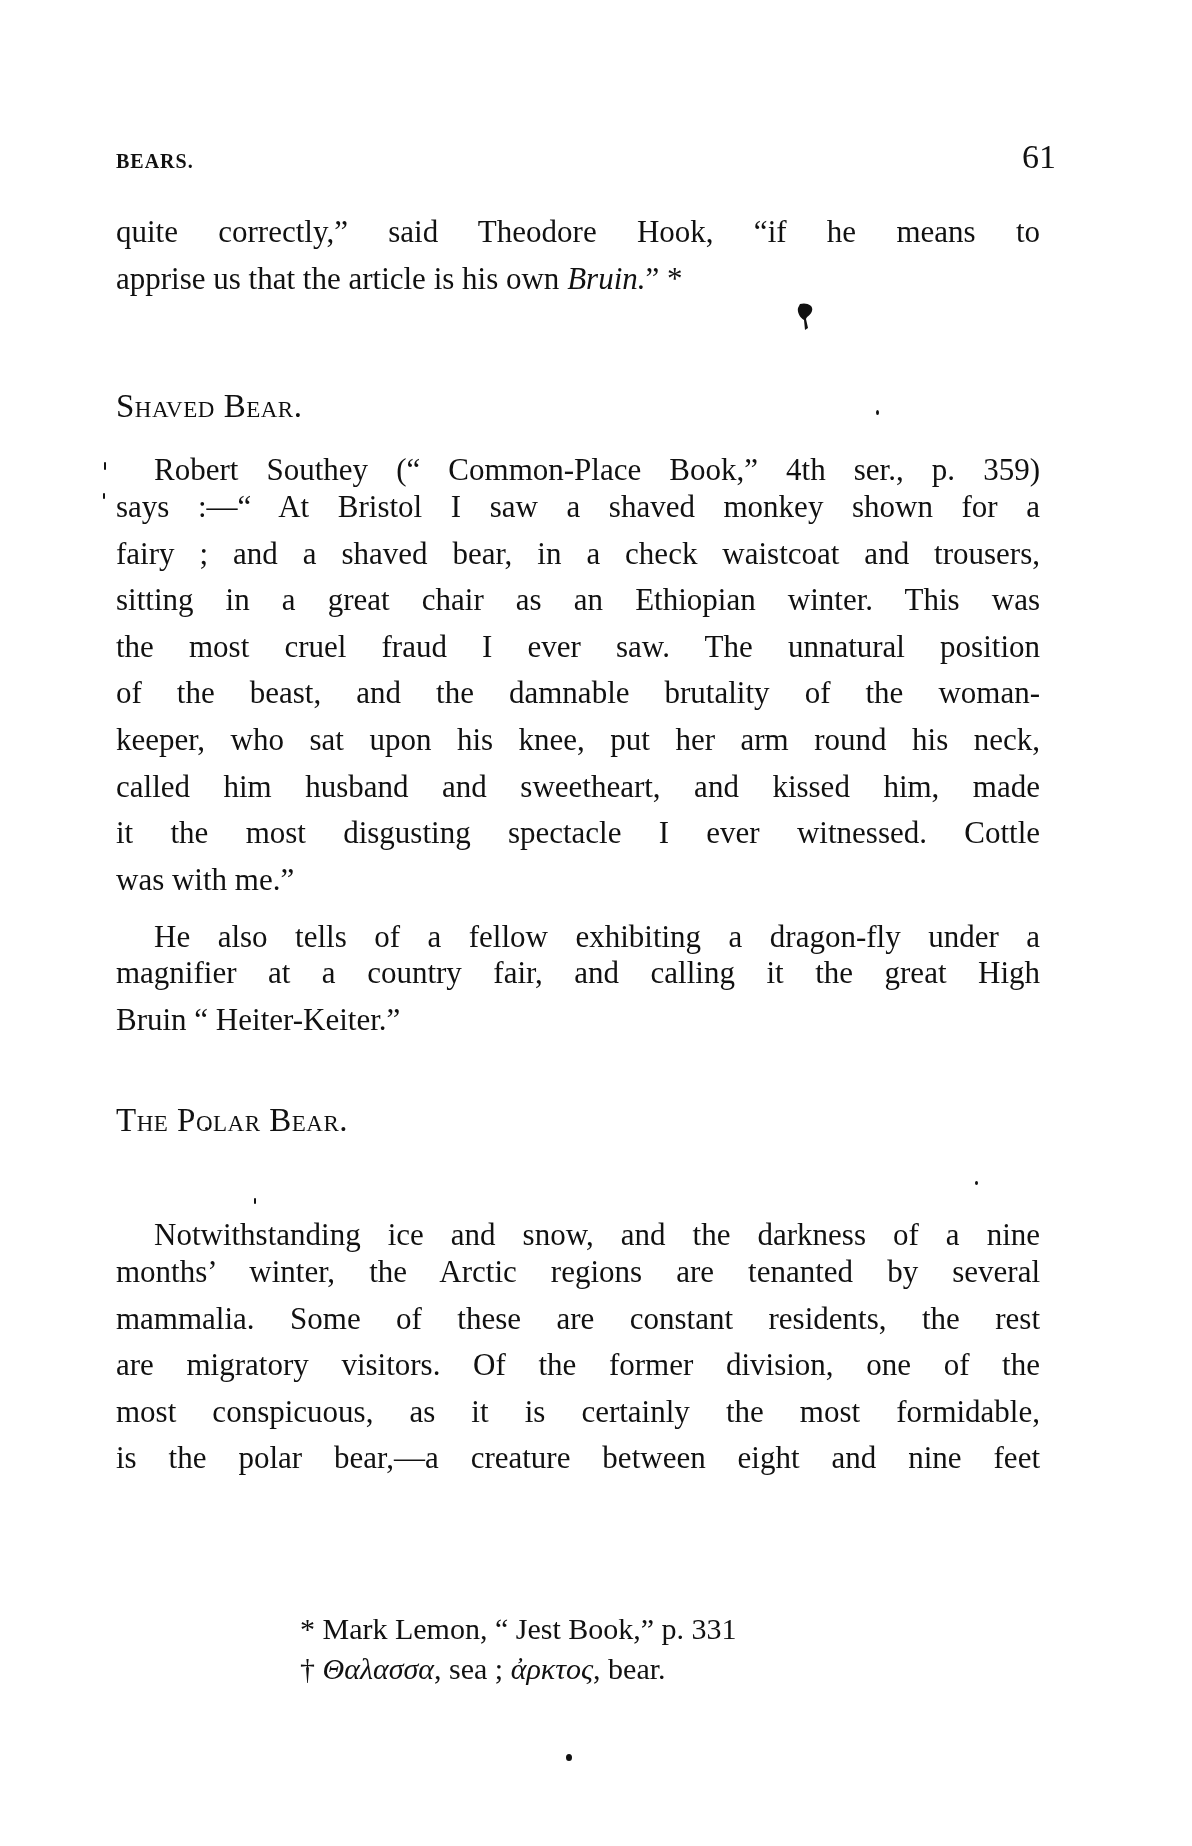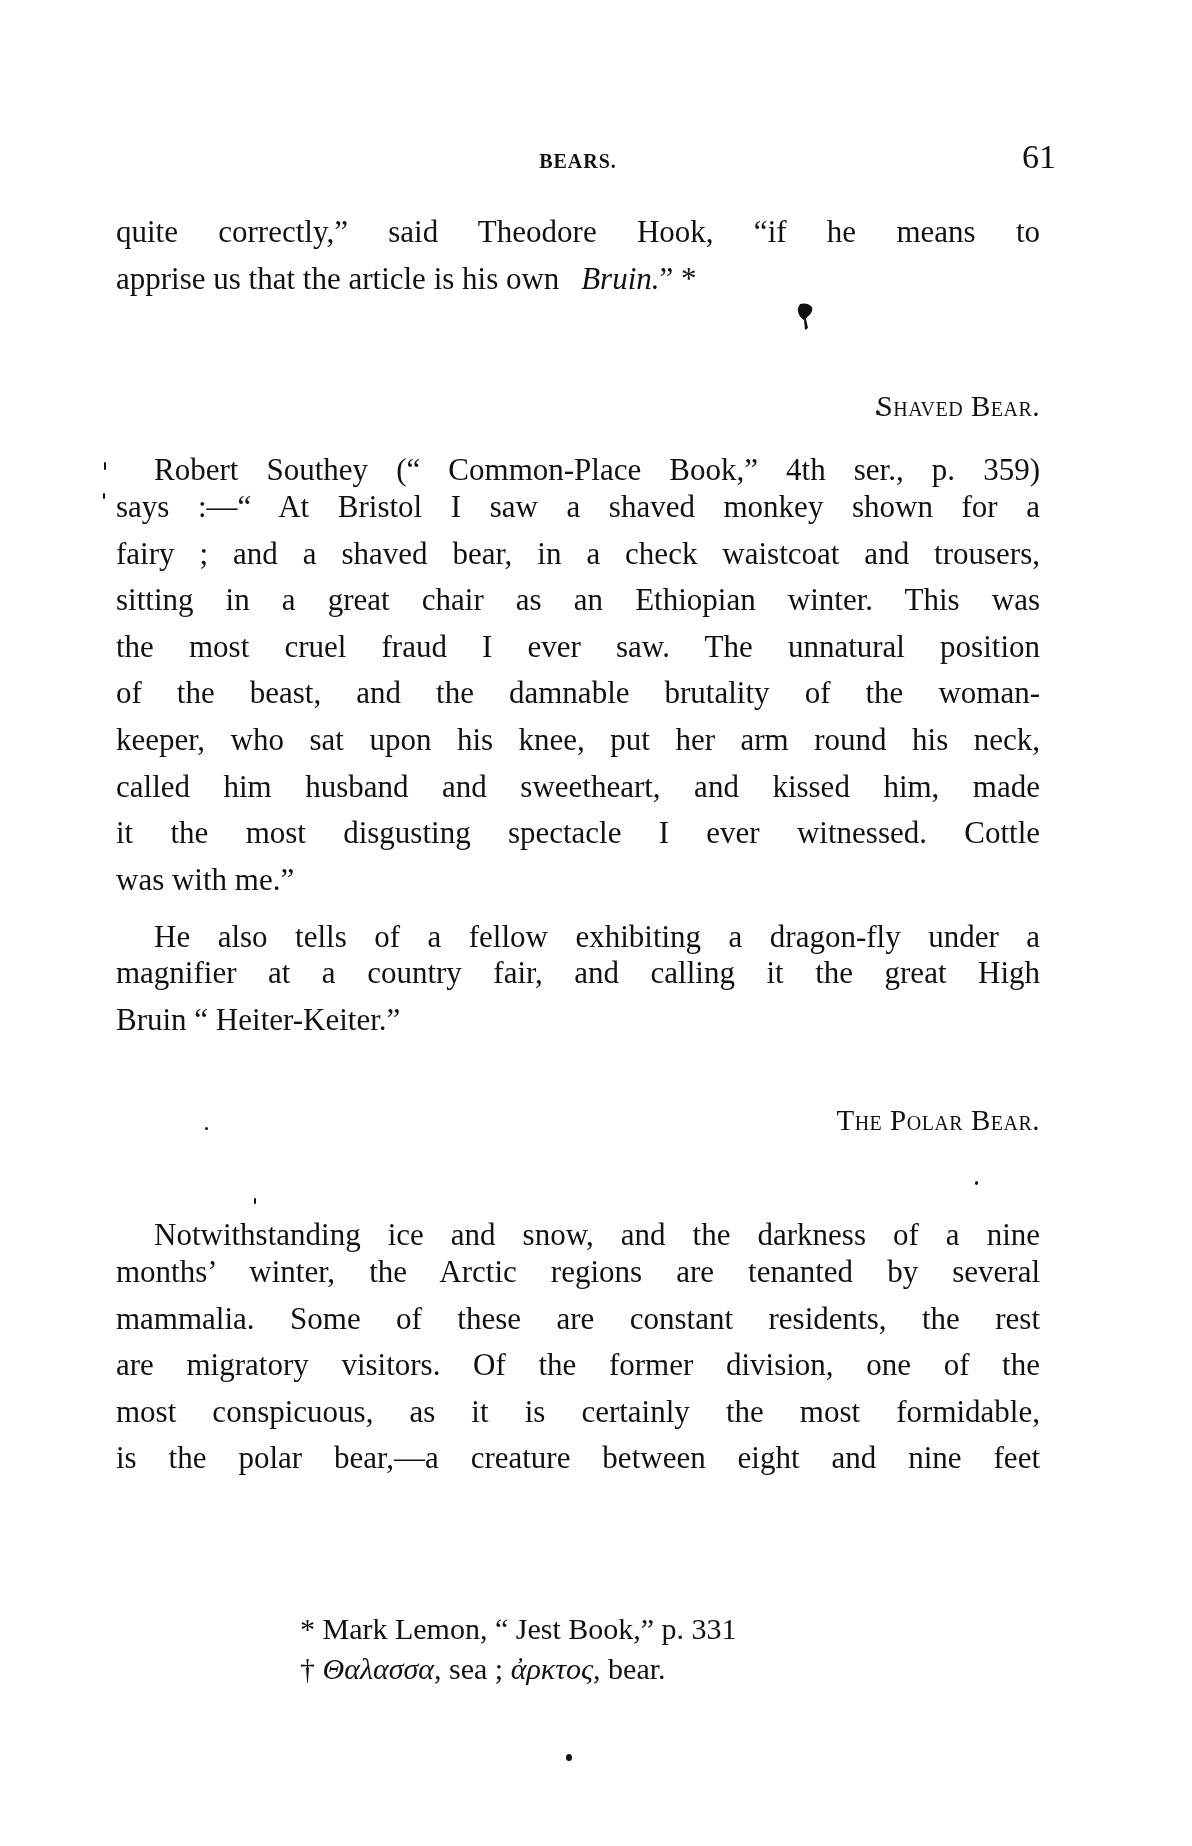--- a/index.html
+++ b/index.html
@@ -24,21 +24,21 @@
     .running-head {
       position: absolute;
       top: 138px;
       left: 116px;
       width: 940px;
       height: 40px;
     }
     .running-title {
       position: absolute;
       left: 0; right: 16px;
-      text-align: center;
+      text-align: left;
       font-size: 20px;
       letter-spacing: 1px;
       font-weight: bold;
       top: 12px;
     }
     .page-number {
       position: absolute;
       right: 0;
       top: 0;
       font-size: 34px;
@@ -58,22 +58,22 @@
     }
     .line.indent {
       left: 154px;
       width: 886px;
       margin-top: 10px;
     }
     .heading {
       position: absolute;
       left: 116px;
       width: 924px;
-      text-align: right;
-      font-size: 29px;
+      text-align: left;
+      font-size: 33px;
       font-variant: small-caps;
       letter-spacing: 0.5px;
       line-height: 40px;
     }
     .subheading {
       position: absolute;
       left: 116px;
       width: 924px;
       text-align: center;
       font-size: 30px;
@@ -81,21 +81,21 @@
       line-height: 40px;
     }
     .footnote {
       position: absolute;
       left: 300px;
       font-size: 30px;
       line-height: 30px;
       white-space: nowrap;
     }
     .greek { font-style: italic; }
-    em { font-style: italic; margin-left: 14px; }
+    em { font-style: italic; }
     .speck {
       position: absolute;
       background: #111;
       border-radius: 50%;
     }
     .ink-blot {
       position: absolute;
       left: 796px;
       top: 302px;
       width: 20px;

